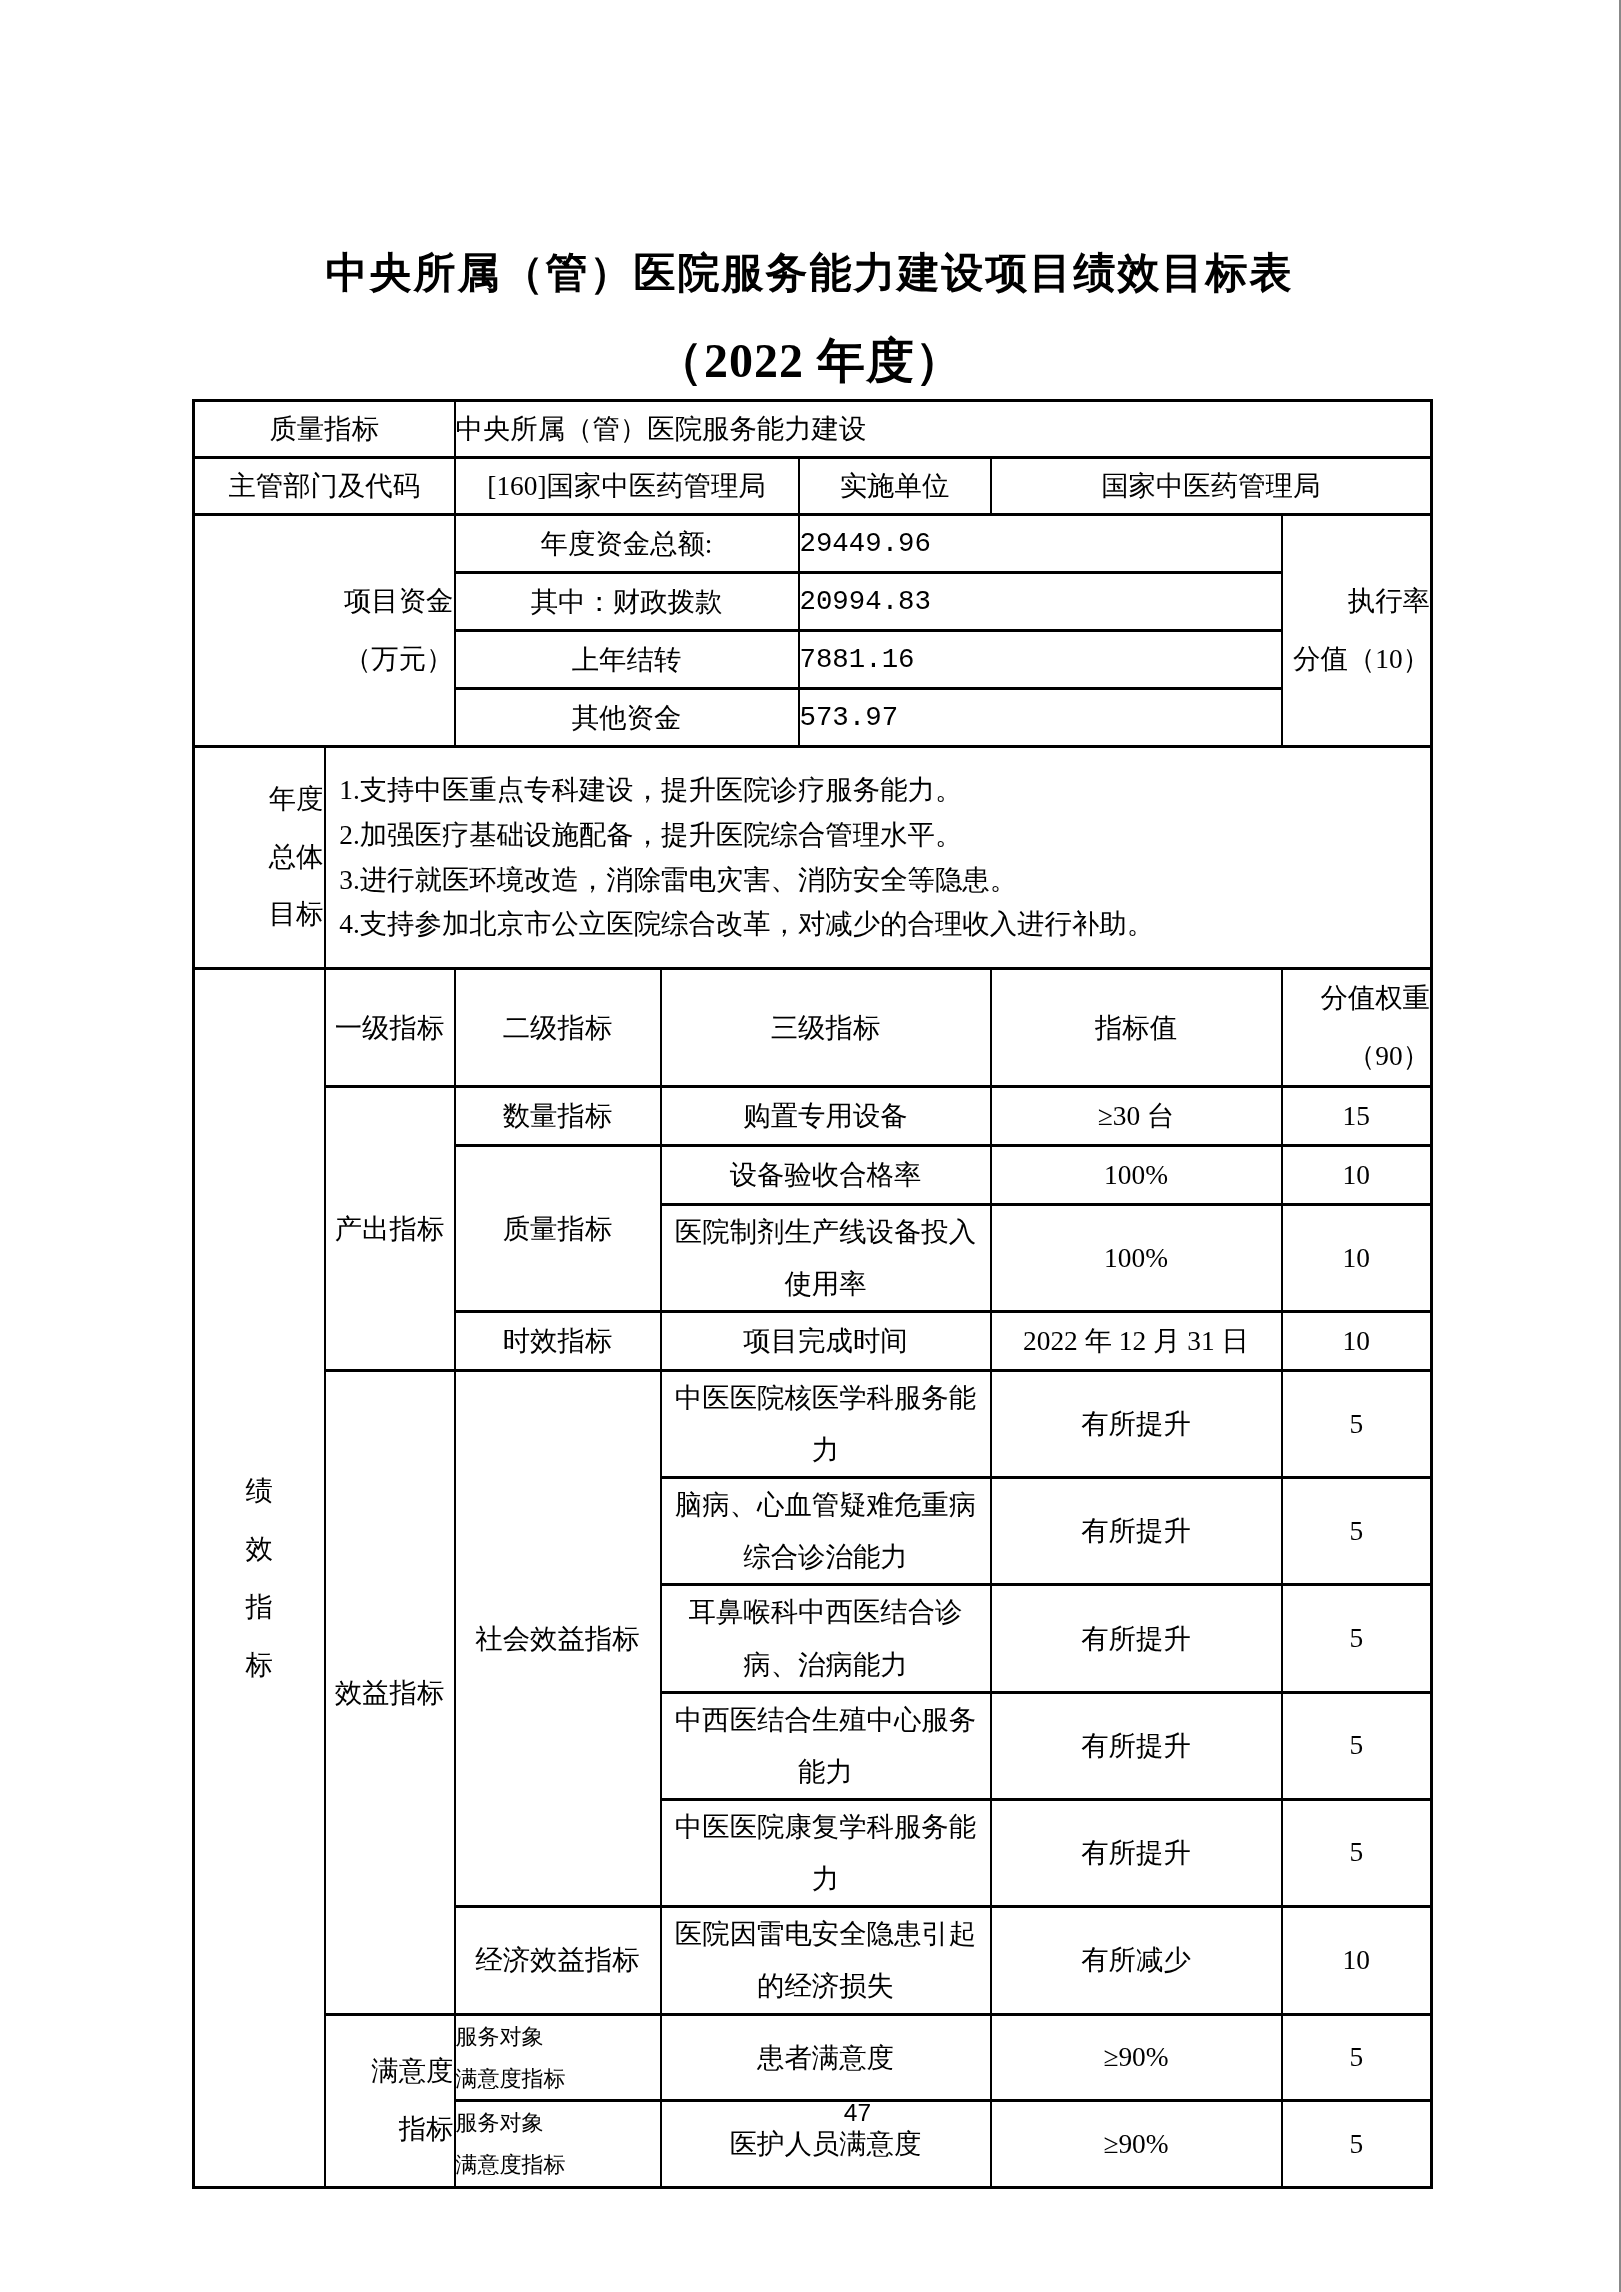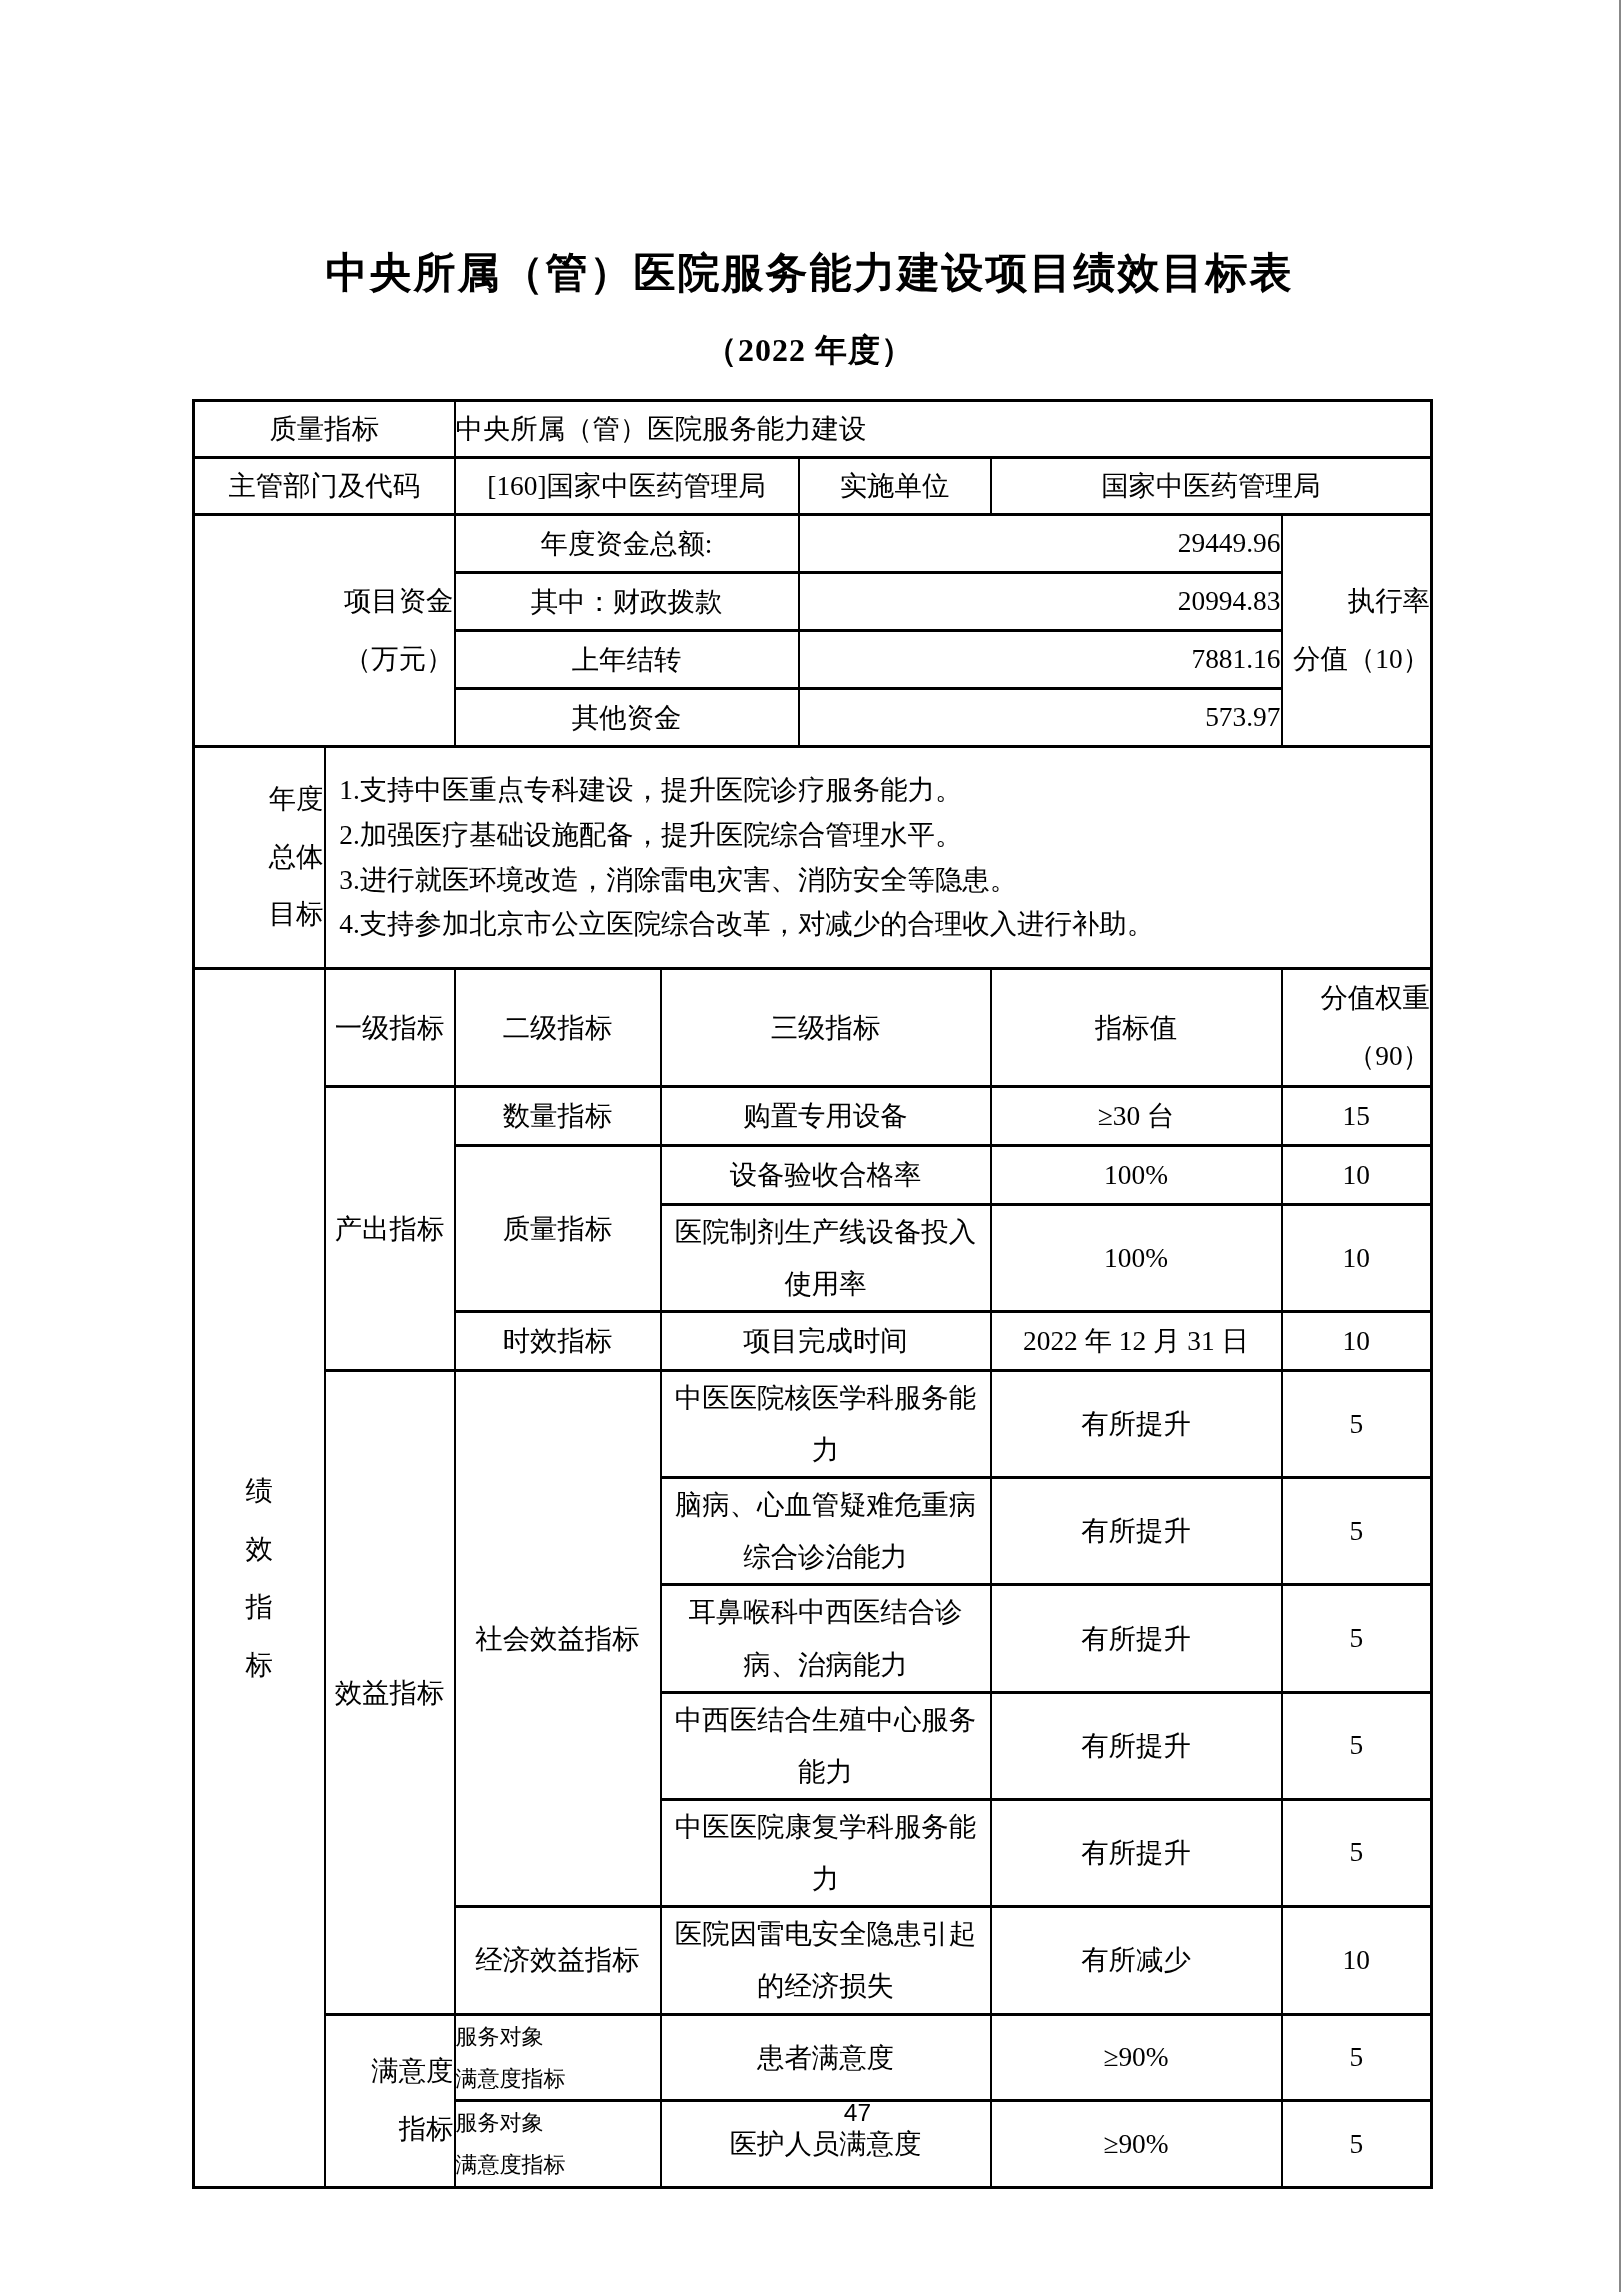--- a/index.html
+++ b/index.html
@@ -11,42 +11,42 @@
     color:#000;
     overflow:hidden;
   }
   .doc-title{
     position:absolute;top:245px;left:0;width:100%;
     text-align:center;font-size:42px;font-weight:bold;
     letter-spacing:2px;
   }
   .doc-subtitle{
     position:absolute;top:329px;left:0;width:100%;
-    text-align:center;font-size:32px;font-weight:bold;
+    text-align:center;font-size:48px;font-weight:bold;
     letter-spacing:1px;
   }
   table.main{
     position:absolute;left:192px;top:399px;
     width:1239px;
     border-collapse:collapse;
     table-layout:fixed;
     border:3.9px solid #000;
   }
   table.main td{
     border:2px solid #000;
     border-top-width:3.9px;border-bottom-width:3.9px;
     font-size:27.4px;
     vertical-align:middle;
     padding:0;
     overflow:hidden;
   }
   td.c{text-align:center;}
   td.l{text-align:left;padding-left:13.7px;}
   td.ind{text-align:center;padding-left:9.8px;padding-right:2px;font-size:26.5px;line-height:1.9;}
-  td.amt{text-align:right;padding-right:17.6px;}
+  td.amt{padding-right:17.6px;font-family:Liberation Mono, monospace;}
   td.bbot{border-bottom-width:6.9px;}
   .stack span{display:block;text-align:right;line-height:2.1;}
   .goalwrap{padding:7.8px 9.8px 7.8px 13.7px;}
   .goalwrap div{line-height:1.63;text-align:left;font-size:27.4px;}
   td.vstub{text-align:center;}
   .vstub span{display:block;line-height:2.12;font-size:27.4px;text-align:center;}
   .svc{display:block;text-align:left;line-height:1.9;font-size:22px;}
   td.svccell{padding-left:9.8px;}
   .pagenum{
     position:absolute;top:2099px;left:0;width:100%;

